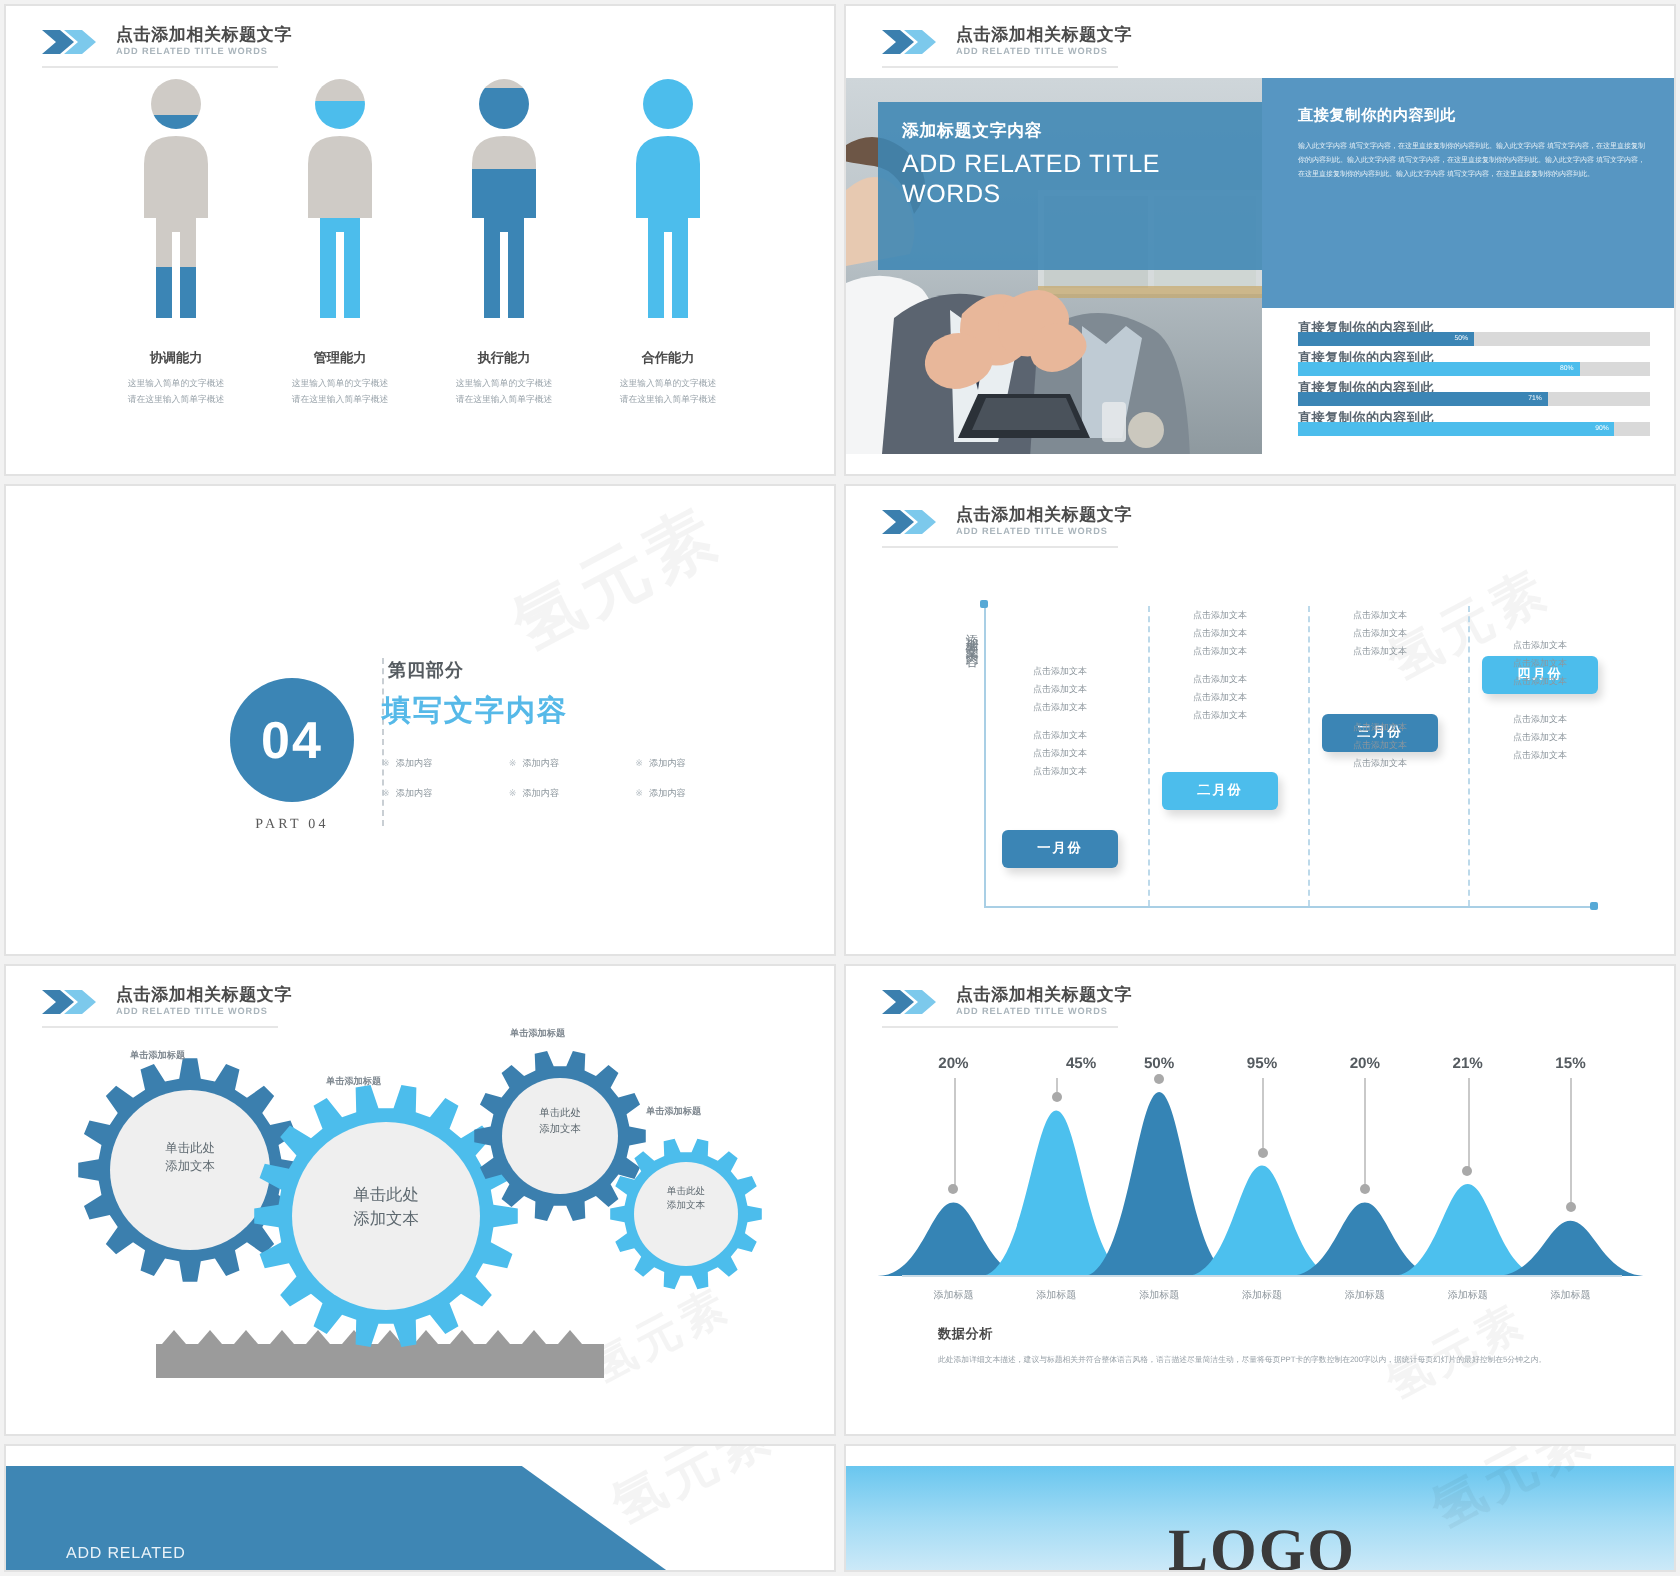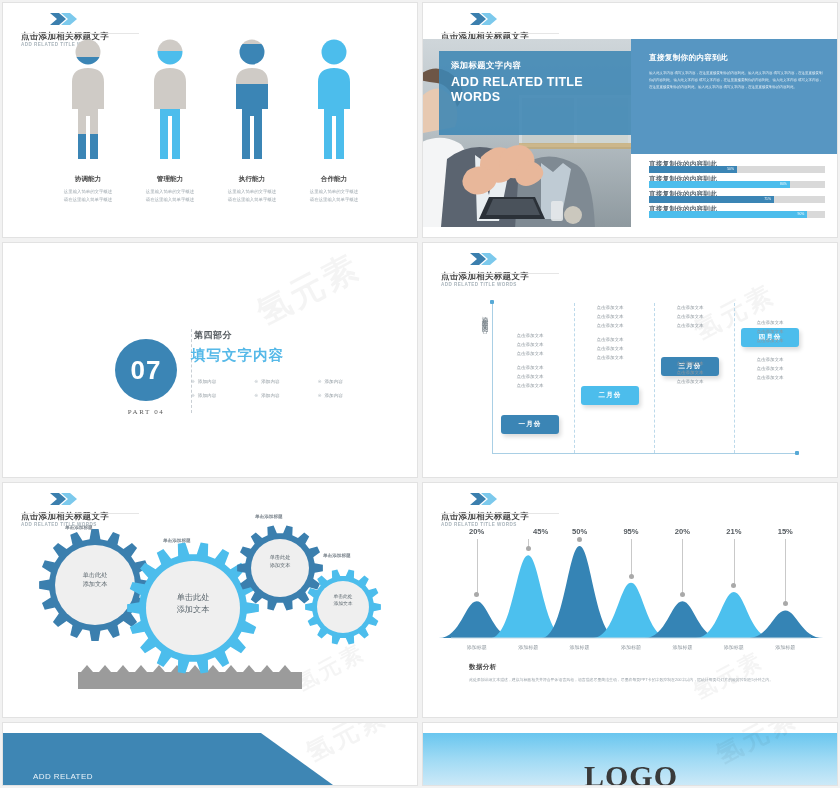--- a/index.html
+++ b/index.html
@@ -9,21 +9,21 @@
   .s1{left:2px;top:2px;width:416px;height:236px;}
   .s2{left:422px;top:2px;width:416px;height:236px;}
   .s3{left:2px;top:242px;width:416px;height:236px;}
   .s4{left:422px;top:242px;width:416px;height:236px;}
   .s5{left:2px;top:482px;width:416px;height:236px;}
   .s6{left:422px;top:482px;width:416px;height:236px;}
   .s7{left:2px;top:722px;width:416px;height:64px;}
   .s8{left:422px;top:722px;width:416px;height:64px;}
 
   
-  .hdr{position:absolute;left:18px;top:10px;display:flex;align-items:center;gap:7px;flex-direction:column;}
+  .hdr{position:absolute;left:18px;top:10px;display:flex;align-items:center;gap:7px;}
   .chev{display:block;}
   .hdr-txt{line-height:1;}
   .hdr-cn{font-size:8.5px;color:#4a4a4a;font-weight:bold;letter-spacing:.3px;}
   .hdr-en{font-size:4.6px;color:#a9b4bb;letter-spacing:.45px;margin-top:2px;font-weight:bold;}
   .hdr-rule{position:absolute;left:18px;top:30px;width:118px;height:1px;background:#e6e6e6;}
 
   
   .people{position:absolute;left:0;top:36px;width:416px;height:135px;display:flex;justify-content:center;gap:26px;}
   .person{position:relative;width:56px;height:122px;}
   .person svg{display:block;}
@@ -31,21 +31,21 @@
   .plab{width:56px;text-align:center;}
   .plab .t{font-size:6.6px;font-weight:bold;color:#4a4a4a;white-space:nowrap;}
   .plab .d{font-size:4.4px;color:#9aa4ab;margin-top:4px;line-height:1.9;white-space:nowrap;}
 
   
   .hero{position:absolute;left:0;top:36px;width:416px;height:188px;overflow:hidden;background:#cfd4d8;}
   .photo{position:absolute;inset:0;}
   .hero-right{position:absolute;left:208px;top:0;width:208px;height:188px;background:#ffffff;}
   .tband{position:absolute;left:16px;top:12px;width:192px;height:84px;background:rgba(62,134,180,.88);color:#fff;padding:9px 12px;box-sizing:border-box;}
   .tband .cn{font-size:8.4px;font-weight:bold;letter-spacing:.4px;}
-  .tband .en{font-size:12.5px;font-weight:bold;letter-spacing:.3px;line-height:1.18;margin-top:4px;}
+  .tband .en{font-size:12.5px;font-weight:normal;letter-spacing:.3px;line-height:1.18;margin-top:4px;}
   .rband{position:absolute;left:208px;top:0;width:208px;height:115px;background:#5796c2;color:#fff;padding:14px 14px 0 18px;box-sizing:border-box;}
   .rband h4{margin:0;font-size:7.6px;font-weight:bold;letter-spacing:.3px;}
   .rband p{margin:7px 0 0;font-size:3.5px;line-height:2.05;color:#e8f1f7;}
   .bars{position:absolute;left:208px;top:115px;width:208px;height:73px;padding:4px 14px 0 18px;box-sizing:border-box;}
   .barrow{margin-top:2px;}
   .barrow .lb{font-size:6.6px;color:#5a6670;font-weight:bold;letter-spacing:.2px;}
   .track{position:relative;height:7px;background:#d9d9d9;margin-top:-3px;}
   .fill{position:absolute;left:0;top:0;height:7px;}
   .fill span{position:absolute;right:3px;top:0;font-size:3.4px;color:#fff;line-height:7px;}
 
@@ -292,21 +292,21 @@
               </div>
             </div>
           </div>
         </div>
     </div>
   </div>
 
   <div class="slide s3">
     <div class="p4wrap">
       <div class="wm" style="left:250px;top:24px;font-size:34px;">氢元素</div>
-      <div class="circ">07</div>
+      <div class="circ">04</div>
       <div class="partlab">PART 04</div>
       <div class="vline"></div>
       <div class="p4txt">
         <div class="cn1">第四部分</div>
         <div class="cn2">填写文字内容</div>
         <div class="p4list" id="p4list">
             <div class="p4item"><i>※</i>添加内容</div>
             <div class="p4item"><i>※</i>添加内容</div>
             <div class="p4item"><i>※</i>添加内容</div>
             <div class="p4item"><i>※</i>添加内容</div>

